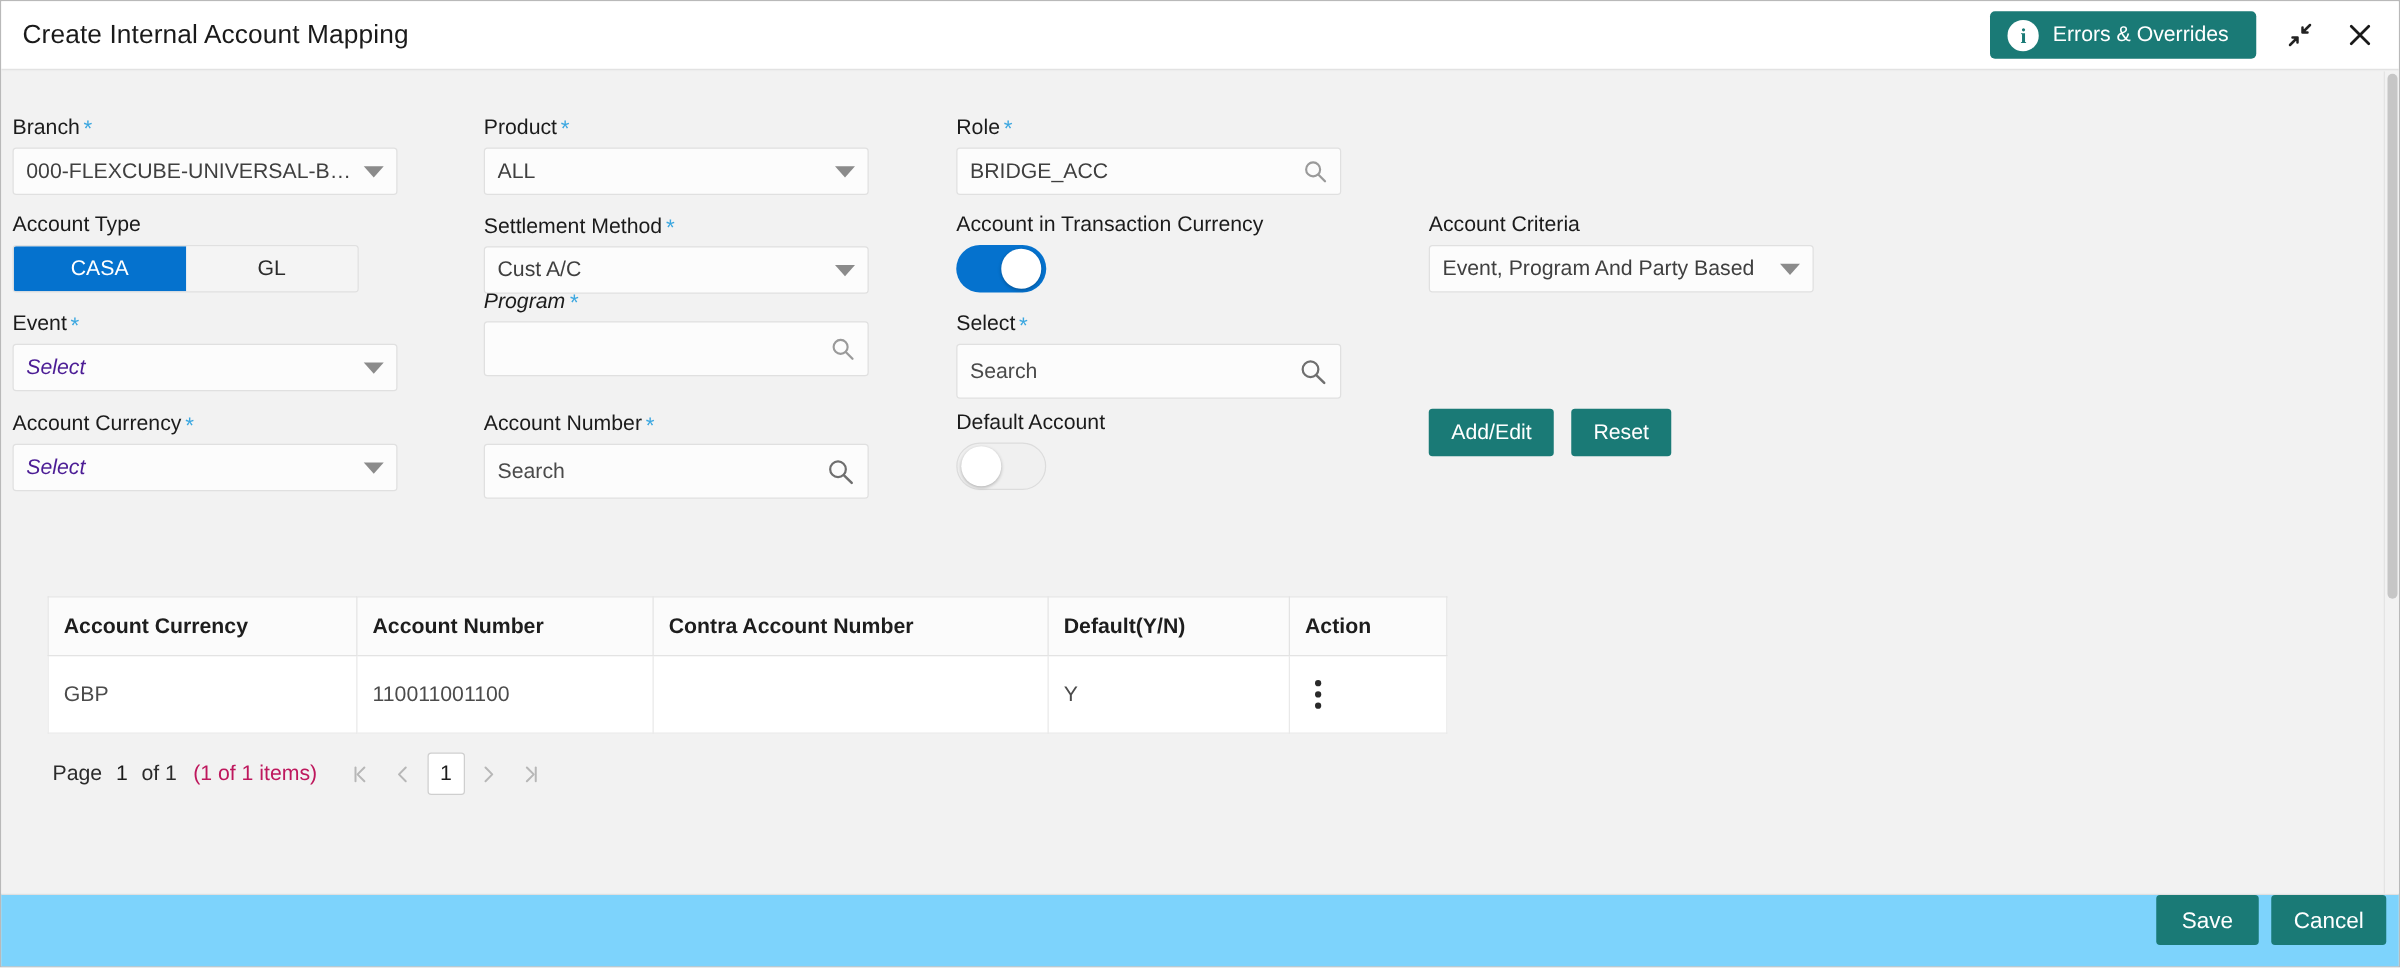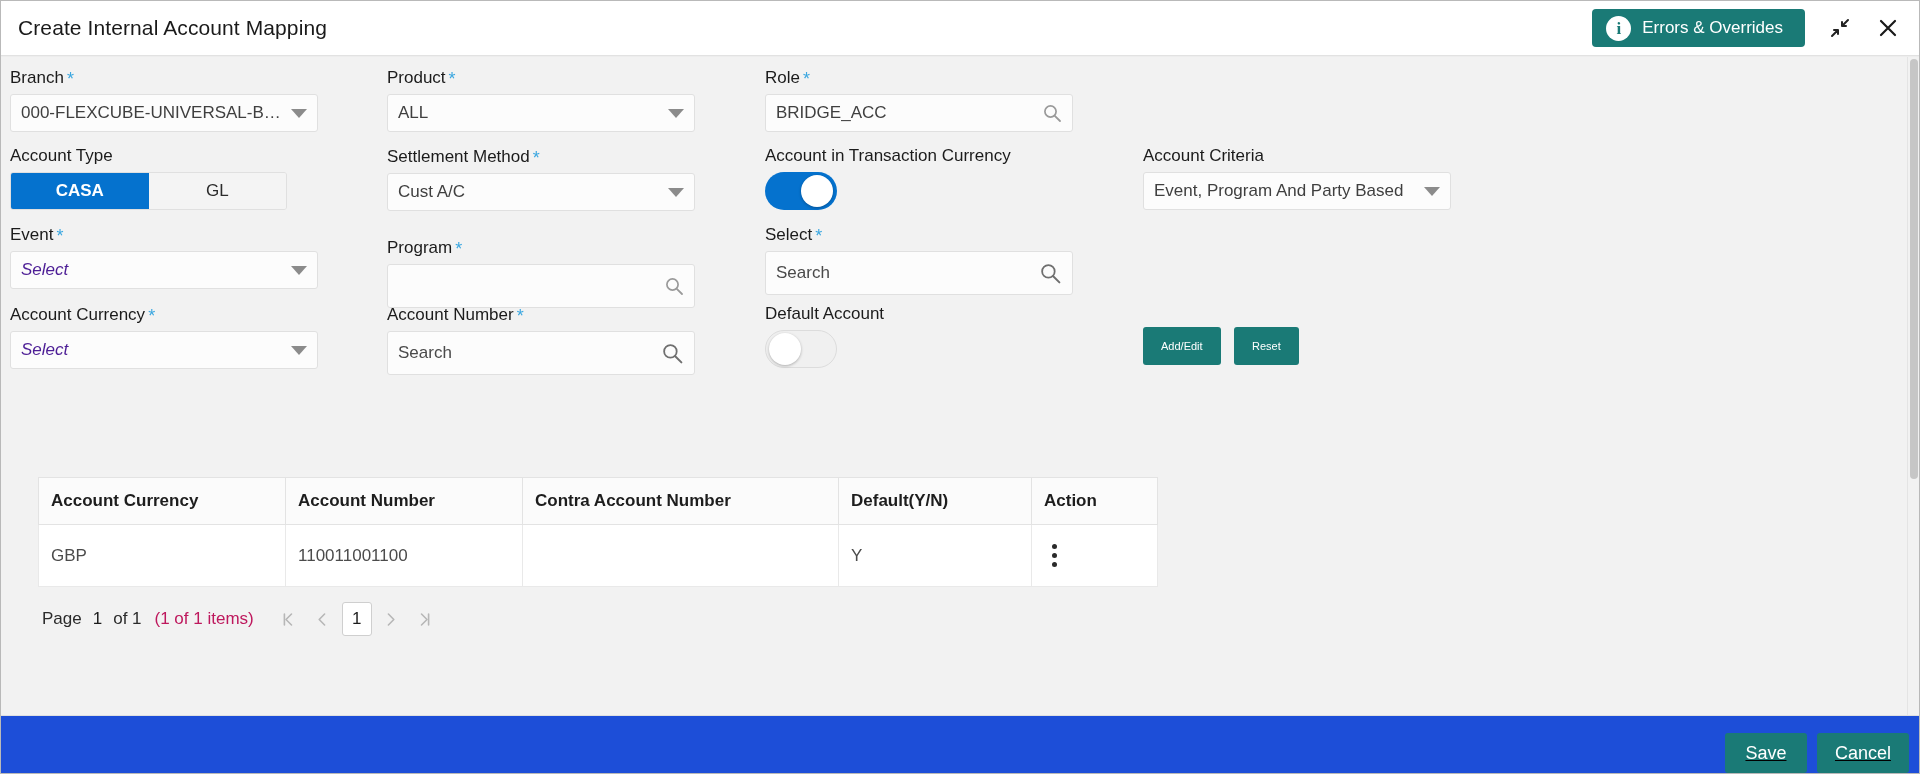--- a/index.html
+++ b/index.html
@@ -106,20 +106,21 @@
     position: relative;
     padding: 0 20px;
   }
   .col { position: absolute; }
   .field-label {
     font-size: 17px;
     color: #1b1b1b;
     margin-bottom: 6px;
     white-space: nowrap;
     display: block;
+    margin-top: 24px;
   }
   .req {
     color: #3ba7e0;
     font-size: 18px;
     margin-left: 3px;
     position: relative;
     top: 2px;
   }
 
   .inp {
@@ -170,21 +171,21 @@
     display: flex;
     align-items: center;
     justify-content: center;
     font-size: 17px;
     cursor: pointer;
     background: #f4f4f4;
     color: #2b2b2b;
     border: none;
     font-family: "Liberation Sans", sans-serif;
   }
-  .seg.active { background: #0572ce; color: #ffffff; font-weight: bold; }
+  .seg.active { background: #0572ce; color: #ffffff; }
 
   
   .switch {
     width: 72px; height: 38px;
     border-radius: 19px;
     position: relative;
     cursor: pointer;
     display: block;
   }
   .switch.on { background: #0572ce; }
@@ -201,21 +202,21 @@
   .switch.off .knob { left: 3px; top: 2px; }
 
   
   .btn-teal {
     background: #1a7a76;
     color: #ffffff;
     border: none;
     border-radius: 3px;
     height: 38px;
     padding: 0 18px;
-    font-size: 11px;
+    font-size: 17px;
     cursor: pointer;
     font-family: "Liberation Sans", sans-serif;
   }
 
   
   .table-wrap {
     position: absolute;
     left: 37px;
     top: 420px;
     width: 1119px;
@@ -287,28 +288,27 @@
     border-radius: 3px;
     background: #ffffff;
     color: #1c1c1c;
     font-size: 17px;
     cursor: pointer;
   }
 
   
   .footer {
     flex: 0 0 58px;
-    background: #1d4ed8;
+    background: #7dd3fc;
     border-top: 1px solid #e0e0e0;
     display: flex;
-    align-items: flex-end;
+    align-items: flex-start;
     justify-content: flex-end;
     padding-right: 10px;
     gap: 10px;
-    text-decoration: underline;
   }
   .footer .btn-teal { height: 40px; min-width: 82px; font-size: 18px; }
 </style>
 </head>
 <body>
 
 <div class="window">
 
   <div class="titlebar">
     <div class="title-text">Create Internal Account Mapping</div>
@@ -406,21 +406,21 @@
         <div class="col" style="left:9px; top:167px; width:308px;">
           <label class="field-label">
             <span>Event</span><span class="req">*</span>
           </label>
           <div class="inp">
             <span class="val placeholder">Select</span>
             <span class="caret"></span>
           </div>
         </div>
 
-        <div class="col" style="left:386px; top:180px; width:308px;">
+        <div class="col" style="left:386px; top:149px; width:308px;font-style:italic;">
           <label class="field-label">
             <span>Program</span><span class="req">*</span>
           </label>
           <div class="inp tall">
             <span class="val"></span>
             <span class="mag">
               <svg width="20" height="20" viewBox="0 0 20 20">
                   <circle cx="8.5" cy="8.5" r="5.6" stroke="#9a9a9a" stroke-width="1.7" fill="none"></circle>
                   <path d="M12.8 12.8 L18 18" stroke="#9a9a9a" stroke-width="1.8" stroke-linecap="round"></path>
                 </svg>

